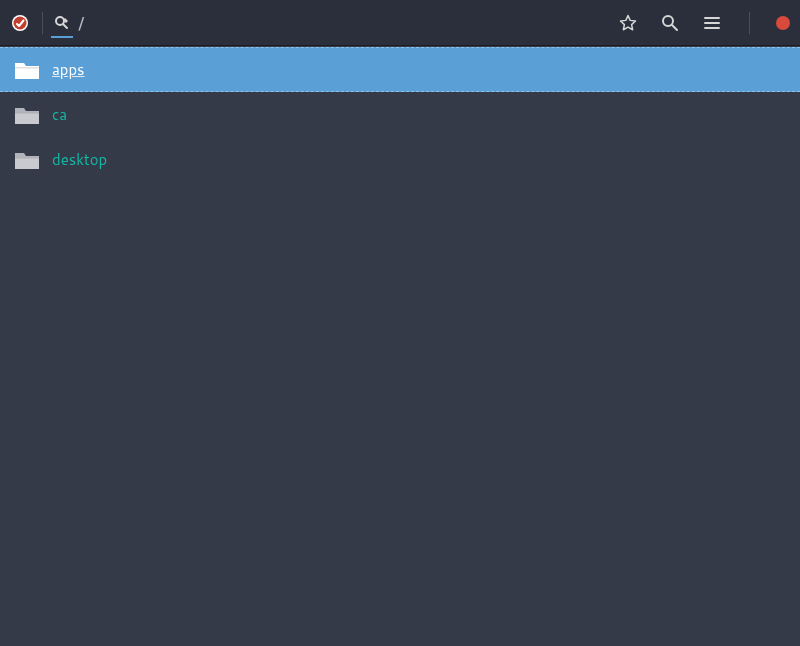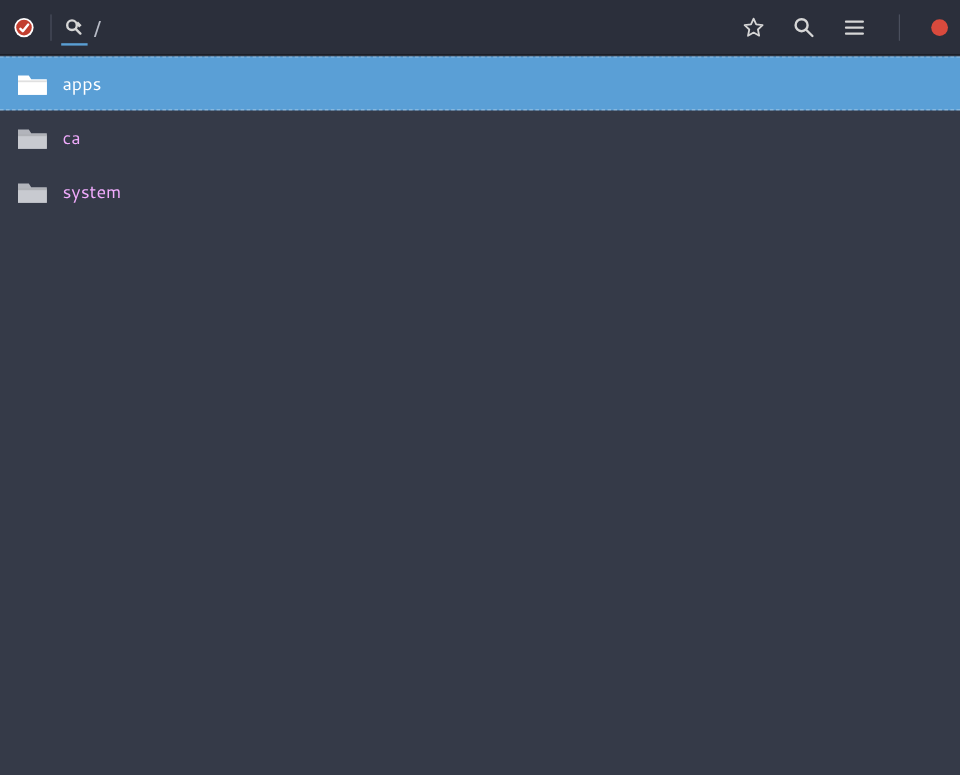--- a/index.html
+++ b/index.html
@@ -94,35 +94,36 @@
       align-items: center;
       padding-left: 14px;
       gap: 12px;
       cursor: pointer;
     }
     .folder-row.selected {
       background: #5a9fd6;
       border: 1px dashed rgba(255,255,255,0.35);
       border-left: none;
       border-right: none;
+      text-decoration: underline;
     }
     .folder-row.selected .folder-label {
       color: #ffffff;
     }
     .folder-icon {
       width: 26px;
       height: 22px;
       display: flex;
       align-items: center;
       justify-content: center;
       flex-shrink: 0;
     }
     .folder-label {
       font-size: 15px;
-      color: #f0abfc;
+      color: #14b8a6;
     }
     svg { display: block; }
   </style>
 </head>
 <body>
 
 <div class="header">
   <div class="header-left">
     <div class="app-icon">
       <svg width="18" height="18" viewBox="0 0 18 18">
@@ -190,15 +191,15 @@
       <div class="folder-label">ca</div>
     </div>
     <div class="folder-row">
       <div class="folder-icon">
         <svg width="26" height="22" viewBox="0 0 26 22">
     <path d="M1 4 L1 20 L25 20 L25 7 L12 7 L10 4 Z" fill="#c8cad0" opacity="0.85"></path>
     <path d="M1 8 L25 8 L25 20 L1 20 Z" fill="#c8cad0"></path>
     <rect x="1" y="8" width="24" height="1.5" fill="#000000" opacity="0.12"></rect>
   </svg>
       </div>
-      <div class="folder-label">system</div>
+      <div class="folder-label">desktop</div>
     </div>
   </div>
 
 </body></html>

